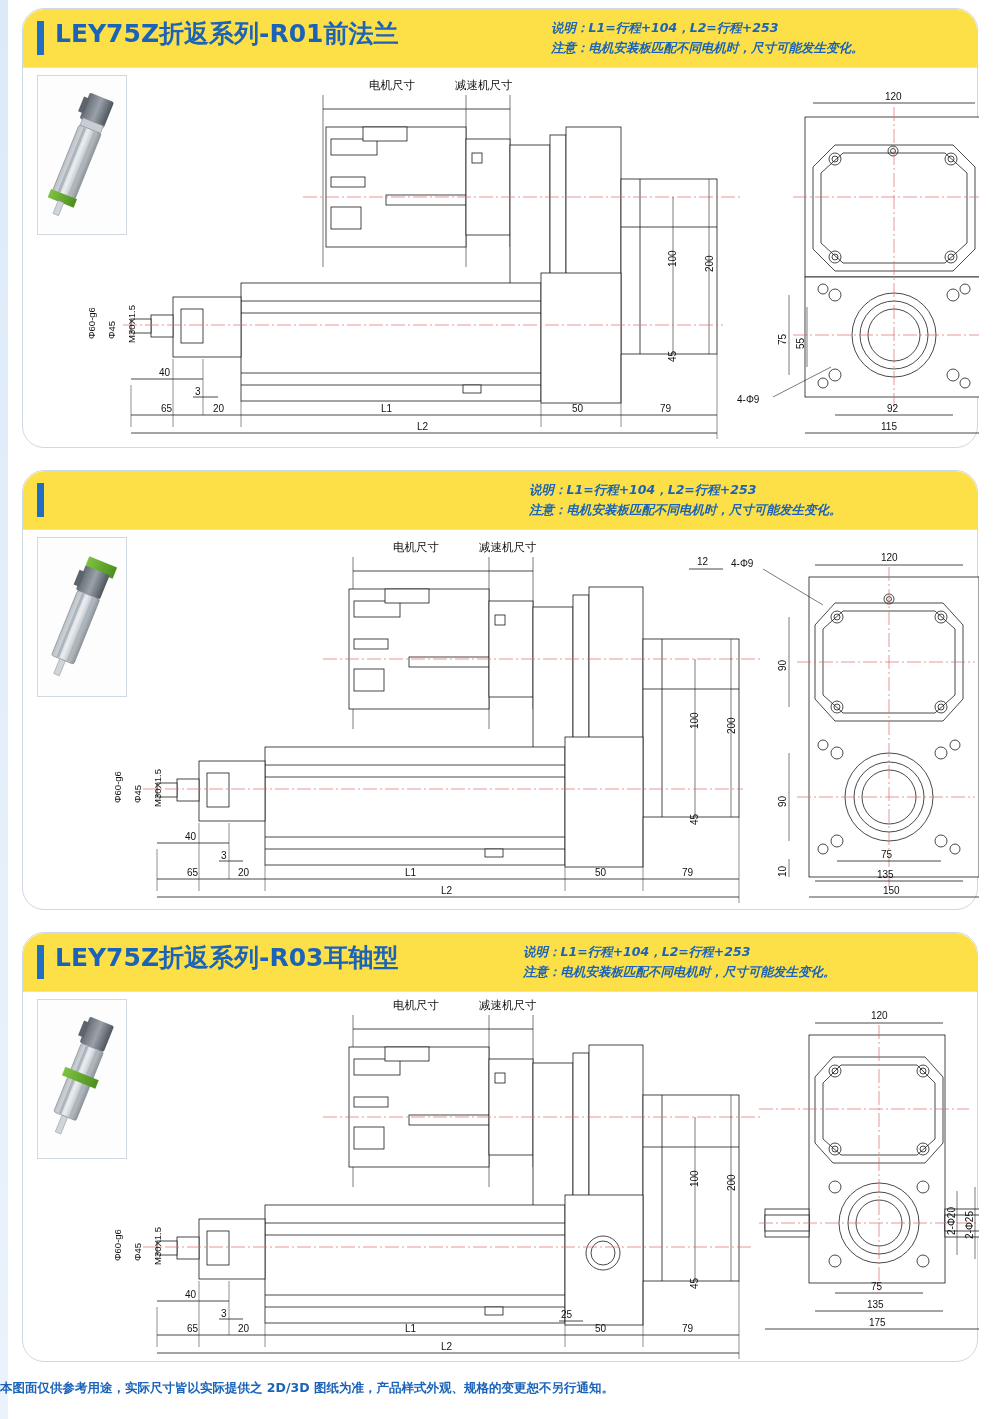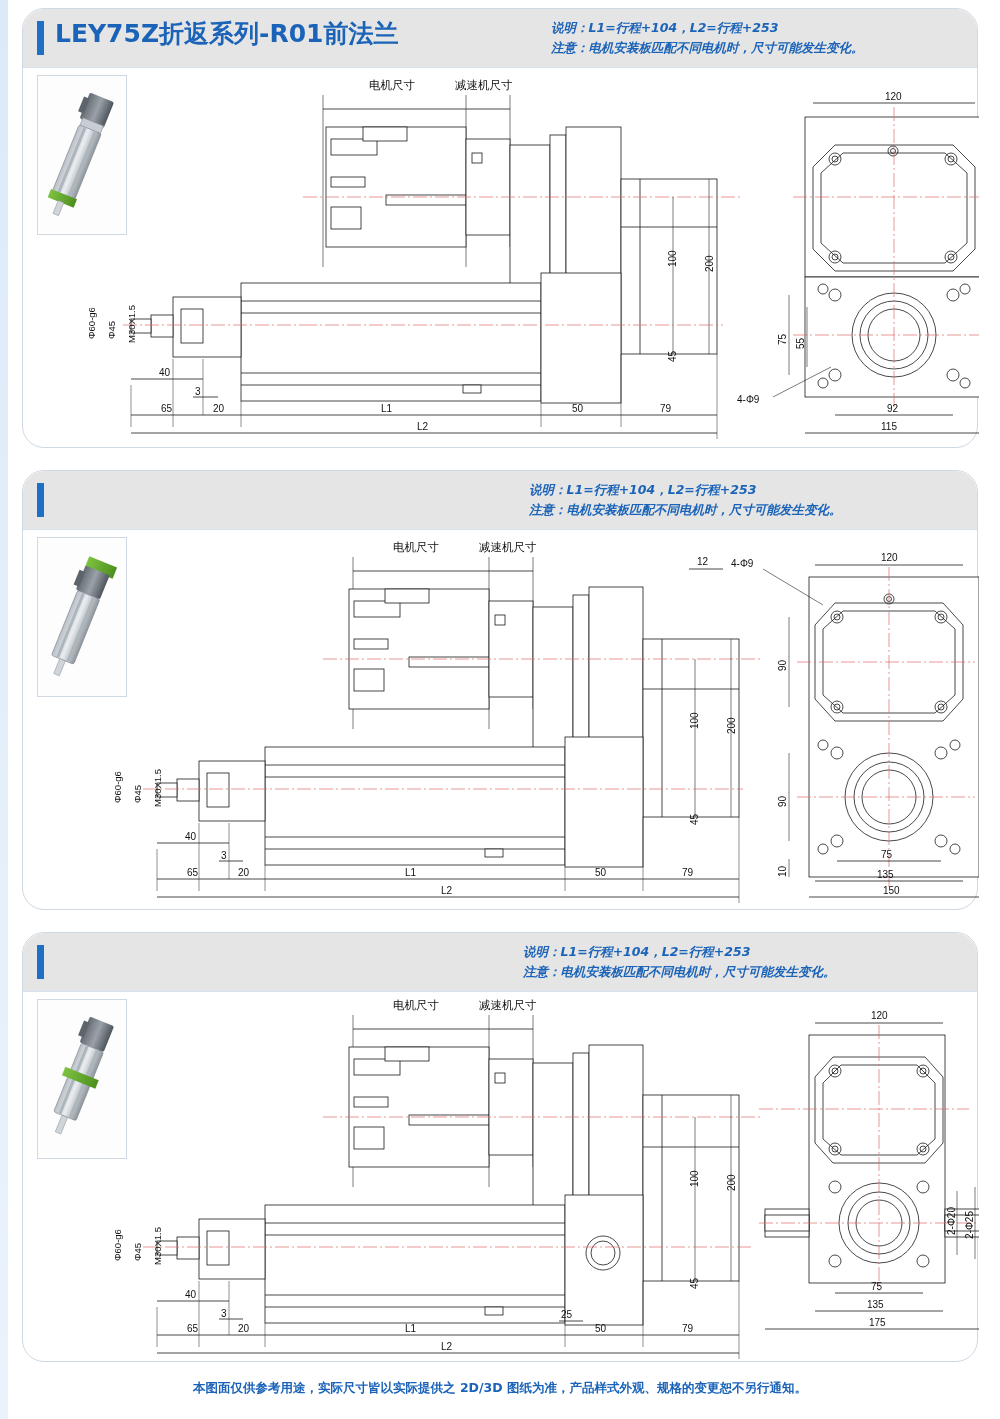--- a/index.html
+++ b/index.html
@@ -21,21 +21,21 @@
     background:#fff;
     box-sizing:border-box;
   }
   #panel1{top:8px;height:440px;}
   #panel2{top:470px;height:440px;}
   #panel3{top:932px;height:430px;}
 
   
   .hdr{
     position:absolute;left:0;top:0;right:0;height:58px;
-    background:#e5e5e5;
+    background:#fde047;
     border-top-left-radius:22px;border-top-right-radius:22px;
     border-bottom:1px solid #d4e2f2;
   }
   .hdr-accent{
     position:absolute;left:14px;top:12px;width:7px;height:34px;
     background:#1f6fc4;
   }
   .hdr-title{
     position:absolute;left:32px;top:8px;
     font-size:25px;font-weight:bold;color:#1a63b8;
@@ -62,21 +62,20 @@
 
   
   .dwg{position:absolute;left:0;top:58px;right:0;bottom:0;}
   svg{display:block;}
 
   .cjk{font-family:"DejaVu Sans","Liberation Sans",sans-serif;}
 
   
   .footer{
     position:absolute;left:0;right:0;top:1380px;
-    text-align:center;
     font-size:12.5px;color:#1a63b8;font-weight:bold;
     font-family:"DejaVu Sans","Liberation Sans",sans-serif;
   }
   
   .edge{
     position:absolute;left:0;top:0;width:8px;height:1419px;
     background:linear-gradient(#dceaf8,#eaf3fc);
   }
 </style>
 </head>
@@ -423,20 +422,21 @@
           <line x1="786" y1="368" x2="956" y2="368"></line>
           <text x="860" y="365" font-size="10" fill="#111" stroke="none">150</text>
         </g>
       </svg>
     </div>
   </div>
 
   <div class="panel" id="panel3">
     <div class="hdr">
       <div class="hdr-accent"></div>
+      <div class="hdr-title cjk">LEY75Z折返系列-R03耳轴型</div>
       <div class="hdr-note" style="left:500px;top:10px;">说明：L1=行程+104，L2=行程+253</div>
       <div class="hdr-note" style="left:500px;top:30px;">注意：电机安装板匹配不同电机时，尺寸可能发生变化。</div>
     </div>
 
     <div class="thumb" style="left:14px;top:66px;width:90px;height:160px;">
       <svg width="88" height="158" viewBox="0 0 88 158">
         <defs>
           <linearGradient id="g3a" x1="0" y1="0" x2="1" y2="0">
             <stop offset="0" stop-color="#b9bfc6"></stop>
               <stop offset="0.45" stop-color="#e9edf1"></stop>

